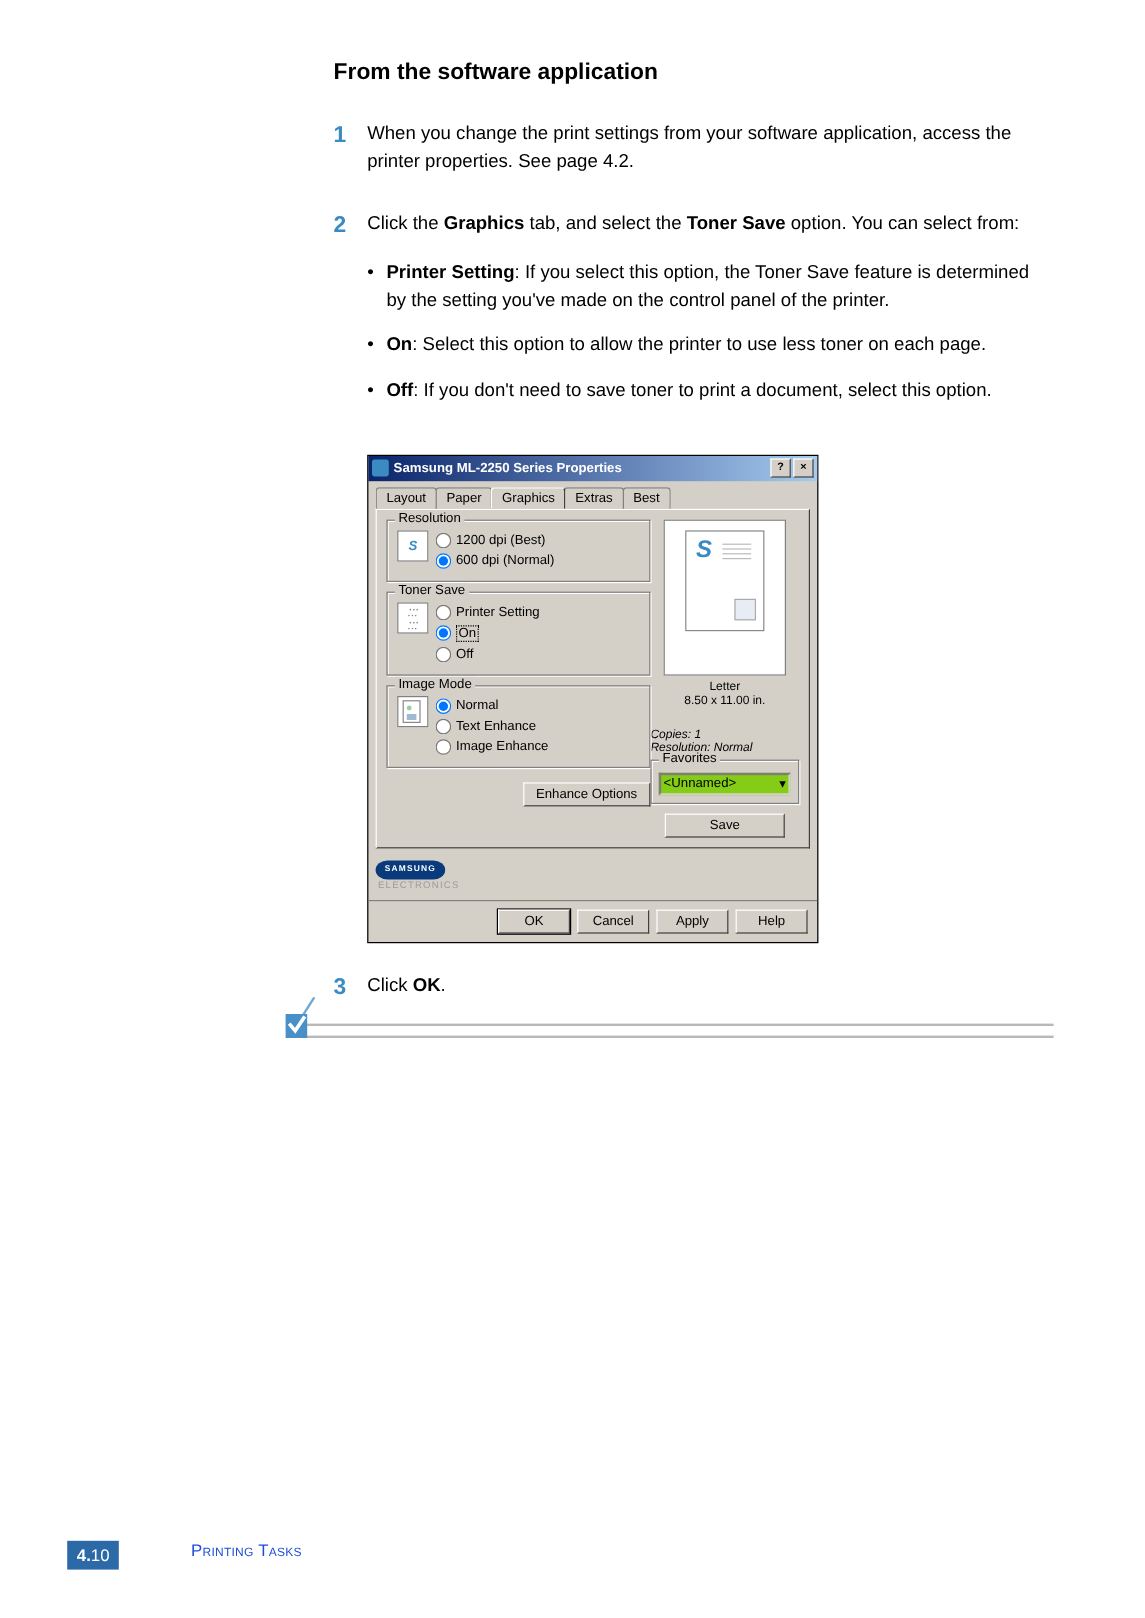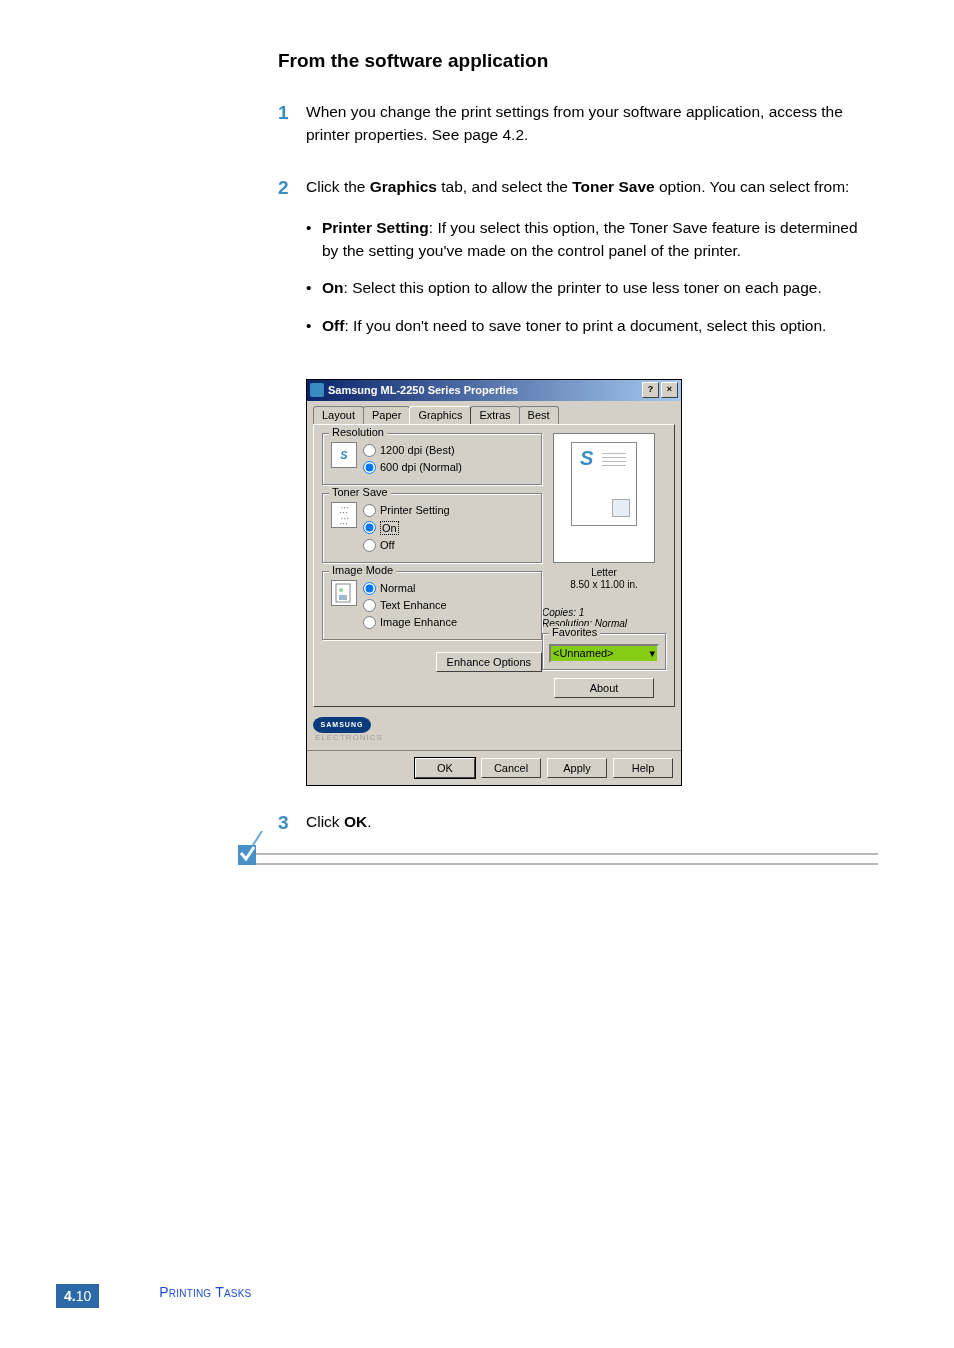--- a/index.html
+++ b/index.html
@@ -526,21 +526,21 @@
           <div>Resolution: Normal</div>
         </div>
         <div class="favorites-box">
           <div class="group-title">Favorites</div>
           <div class="select-field">
             <span>&lt;Unnamed&gt;</span>
             <span>▾</span>
           </div>
         </div>
         <div style="text-align:center;">
-          <button class="win-btn" style="min-width:100px;">About</button>
+          <button class="win-btn" style="min-width:100px;">Save</button>
         </div>
       </div>
     </div>
 
     <div class="logo-row">
       <div>
         <div class="samsung-oval">SAMSUNG</div>
         <div class="electronics">ELECTRONICS</div>
       </div>
     </div>

